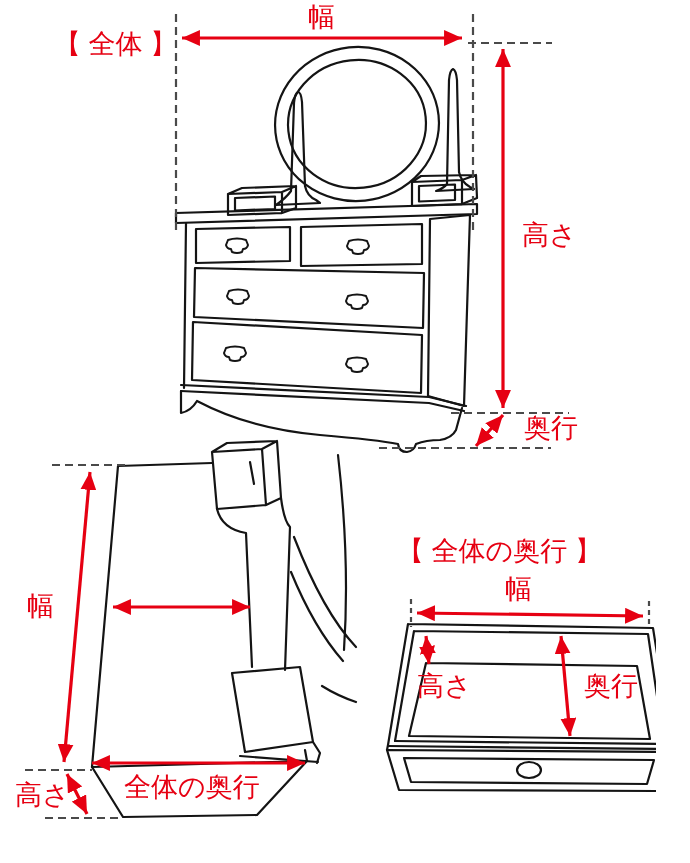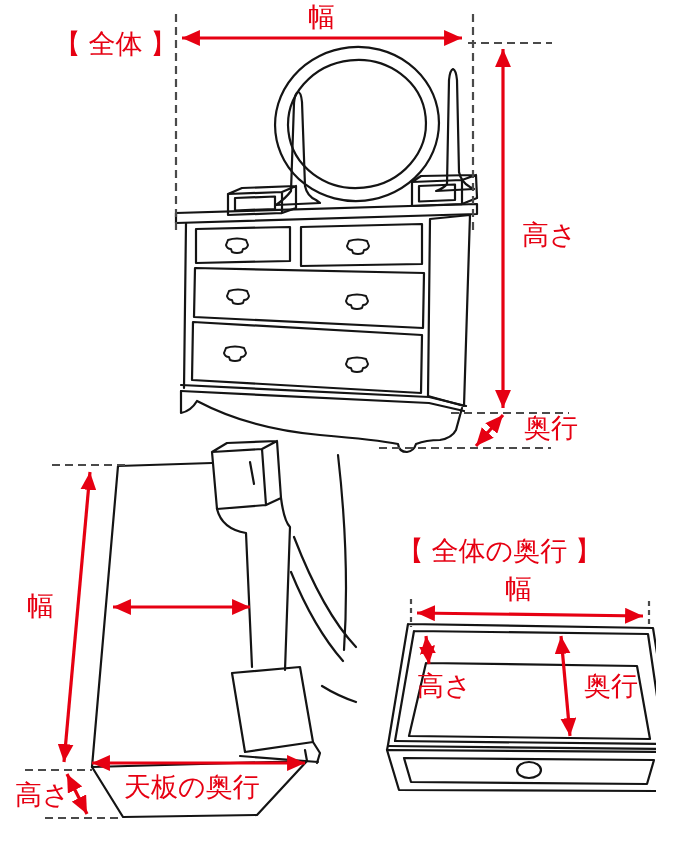--- a/index.html
+++ b/index.html
@@ -133,21 +133,21 @@
       <path d="M561,636 L570,736" marker-start="url(#arrow)" marker-end="url(#arrow)"></path>
     </g>
   </svg>
 
   <span class="lbl ttl" style="left:54px;top:30px;">【 全体 】</span>
   <span class="lbl" style="left:308px;top:3px;">幅</span>
   <span class="lbl" style="left:522px;top:221px;">高さ</span>
   <span class="lbl" style="left:524px;top:414px;">奥行</span>
 
   <span class="lbl" style="left:27px;top:592px;">幅</span>
-  <span class="lbl" style="left:124px;top:773px;">天板の奥行</span>
+  <span class="lbl" style="left:124px;top:773px;">全体の奥行</span>
   <span class="lbl" style="left:15px;top:781px;">高さ</span>
 
   <span class="lbl ttl" style="left:397px;top:537px;">【 全体の奥行 】</span>
   <span class="lbl" style="left:505px;top:575px;">幅</span>
   <span class="lbl" style="left:417px;top:672px;">高さ</span>
   <span class="lbl" style="left:584px;top:672px;">奥行</span>
 
 </div>
 
 </body></html>

